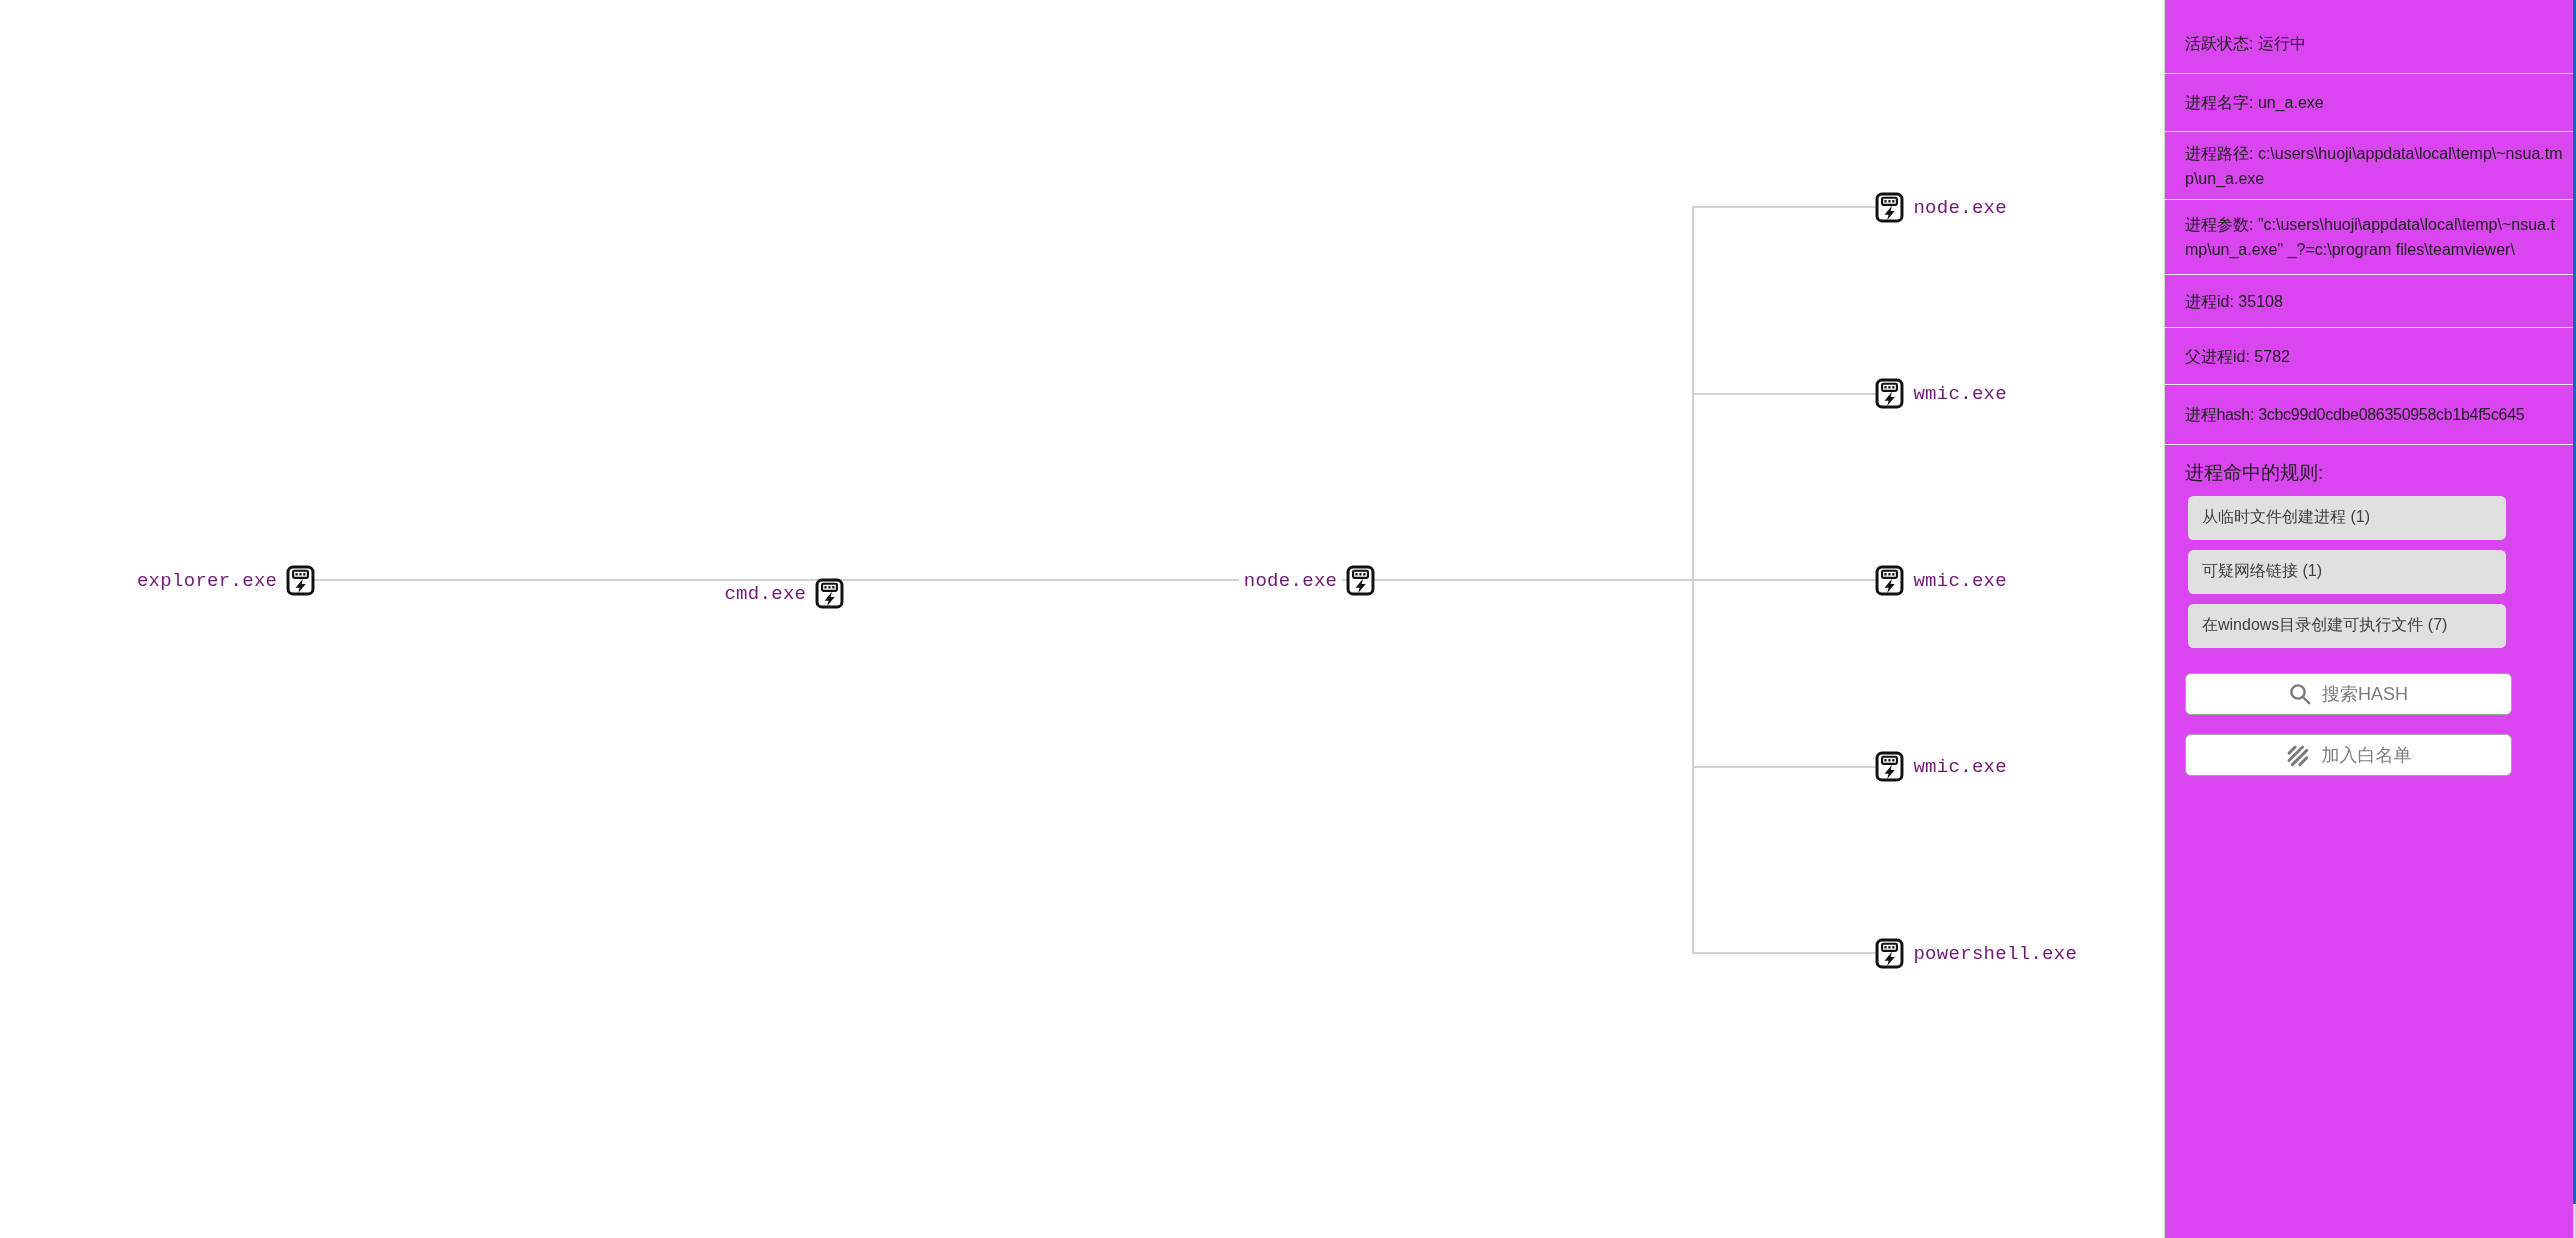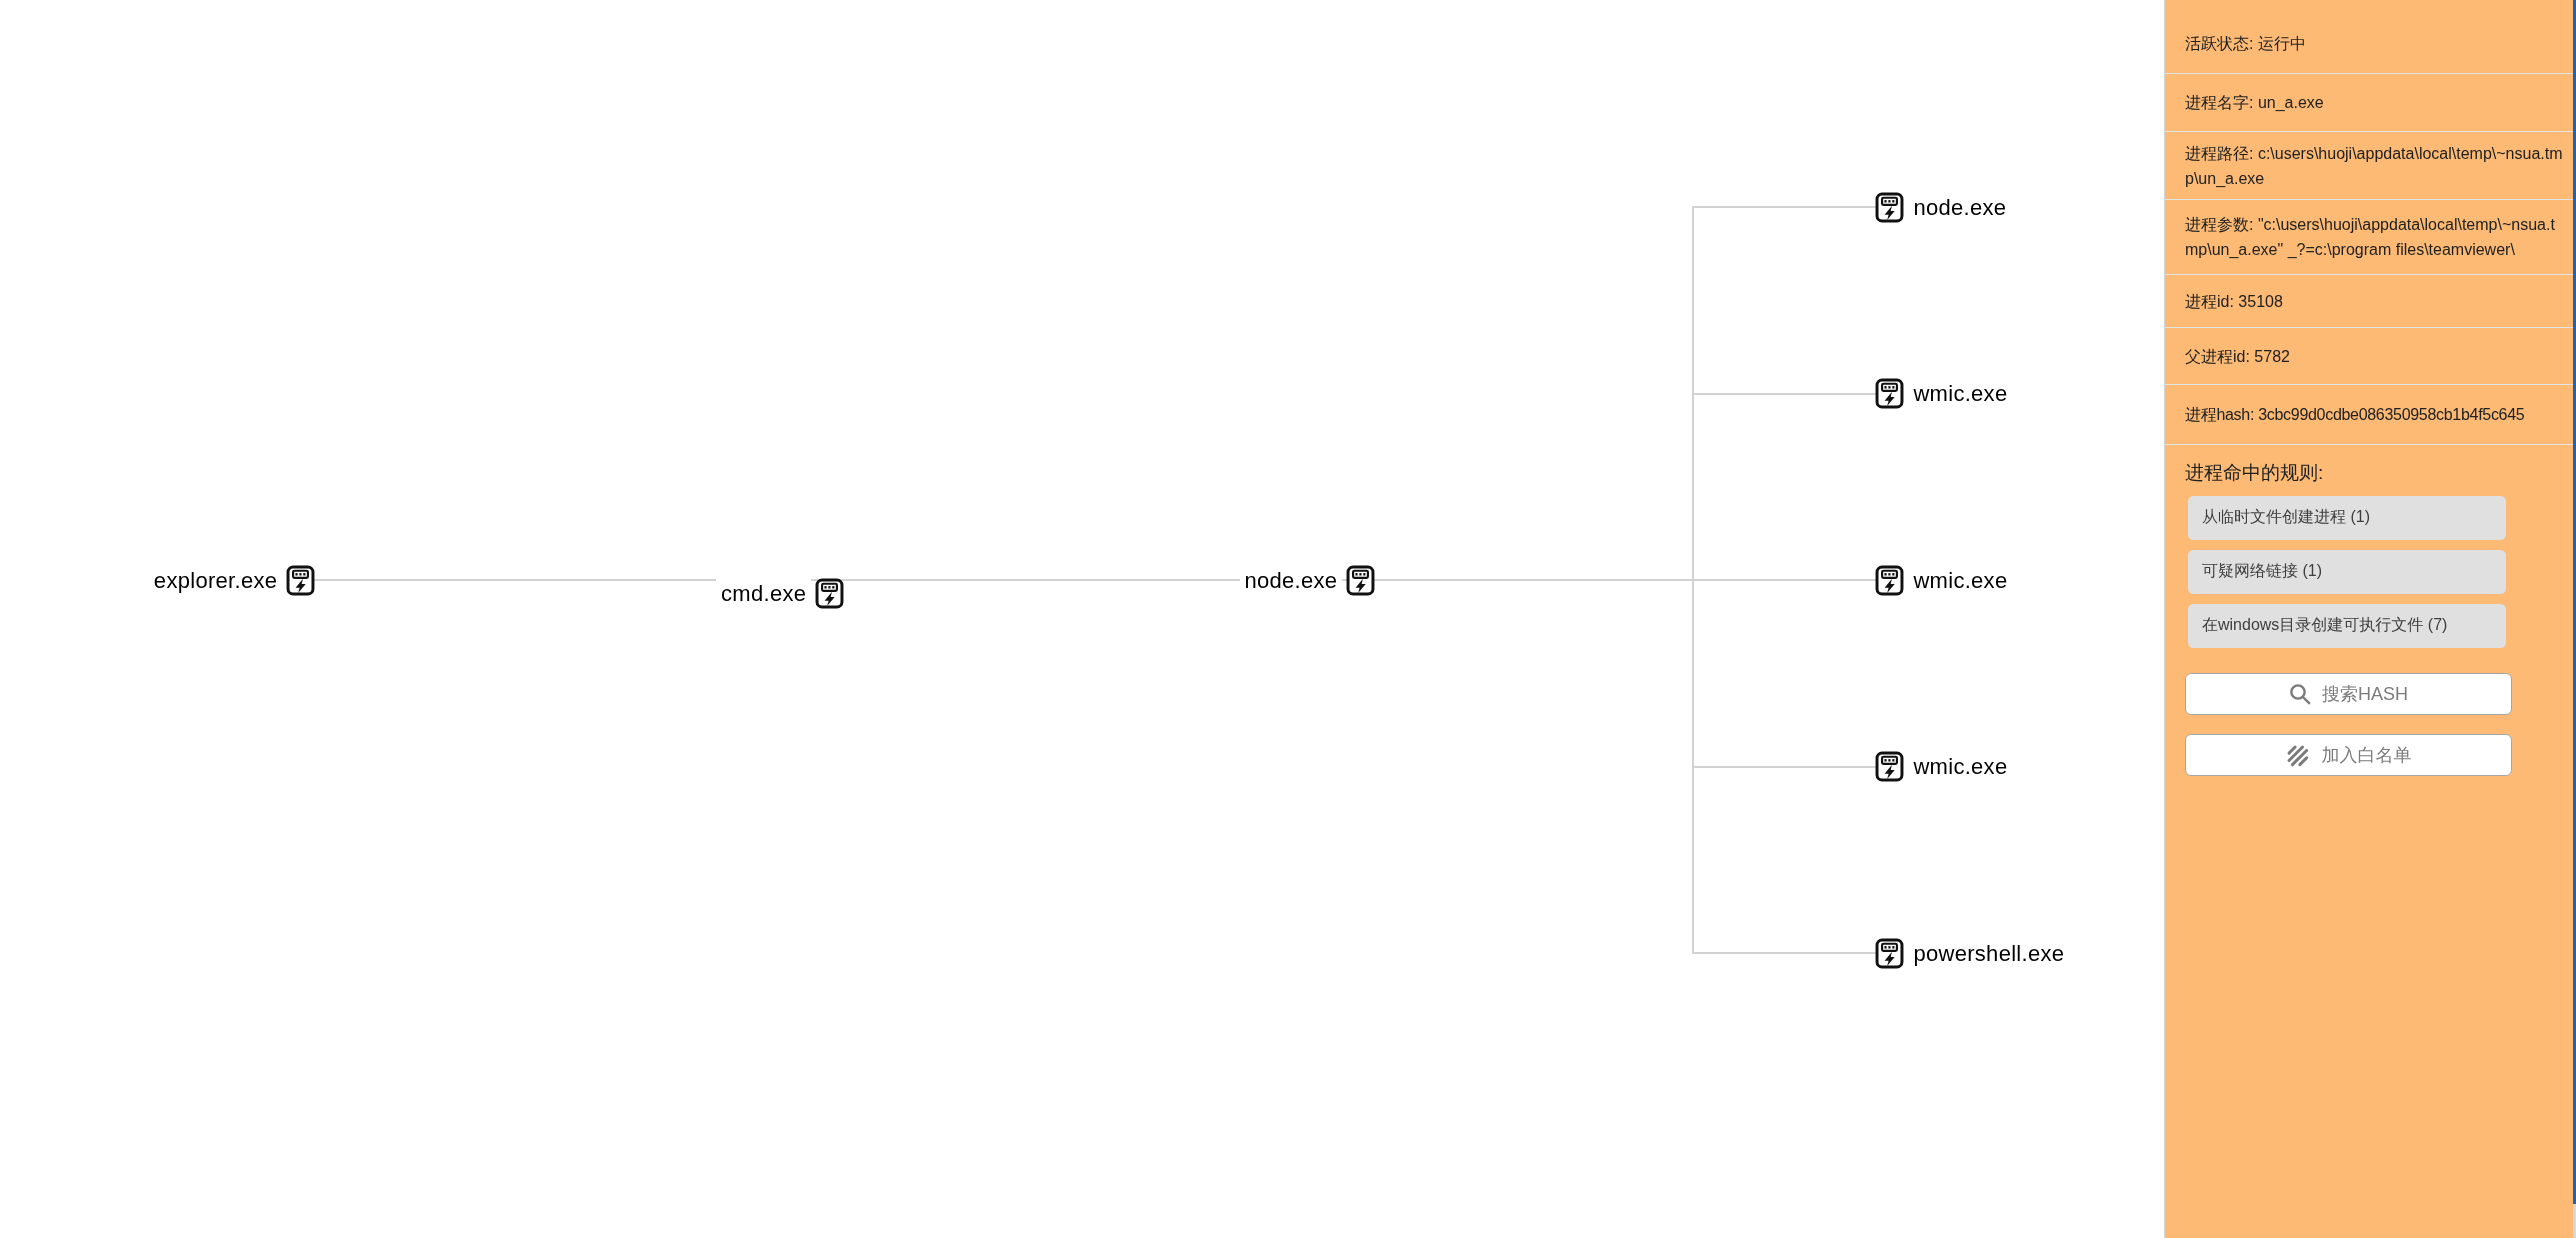--- a/index.html
+++ b/index.html
@@ -4,27 +4,27 @@
 <style>
   html,body{margin:0;padding:0;background:#fff;font-family:"Liberation Sans","DejaVu Sans",sans-serif;}
   #stage{position:relative;width:2576px;height:1239px;overflow:hidden;background:#ffffff;}
 
   
   #tree{position:absolute;left:0;top:0;width:2164px;height:1239px;}
   .tline{position:absolute;background:#d2d2d2;}
   .tree-node{position:absolute;display:flex;align-items:center;height:31px;z-index:5;}
   .tree-node.parent{justify-content:flex-end;width:365px;}
   .tree-node.child{left:1875px;}
-  .node-label{font-size:22px;color:#000000;background:#ffffff;padding:1.3px 4.7px;white-space:nowrap;letter-spacing:0.3px;}
+  .node-label{font-size:19px;color:#701a75;background:#ffffff;padding:1.3px 4.7px;white-space:nowrap;letter-spacing:0.3px;font-family:Liberation Mono, monospace;}
   .parent .node-label{margin-right:4px;}
   .child .node-label{margin-left:4.7px;}
   .picon{width:29px;height:31px;flex:none;display:block;}
 
   
-  #panel{position:absolute;left:2164px;top:0;width:412px;height:1239px;background:#fdba74;border-left:1.3px solid #d4d4d4;box-sizing:border-box;}
+  #panel{position:absolute;left:2164px;top:0;width:412px;height:1239px;background:#d946ef;border-left:1.3px solid #d4d4d4;box-sizing:border-box;}
   .prow{box-sizing:border-box;display:flex;align-items:center;border-bottom:1.3px solid #e4e4e4;
         padding:0 10.7px 0 20px;font-size:16px;line-height:25px;color:#212121;word-break:break-all;}
   .prow.tight{letter-spacing:-0.3px;}
   .rules-title{padding:14.8px 10.7px 0 20px;font-size:19px;color:#212121;}
   .chip{box-sizing:border-box;margin:10px 0 0 23px;width:318px;height:44px;border-radius:5.4px;background:#e0e0e0;
         display:flex;align-items:center;padding-left:14px;font-size:16px;color:#3e3e3e;cursor:pointer;}
   .pbtn{box-sizing:border-box;margin-left:19.5px;width:327px;height:42px;border-radius:6px;border:1.3px solid #a6a6a6;
         background:#fff;display:flex;align-items:center;justify-content:center;gap:12px;
         font-size:18px;color:#7b7b7b;cursor:pointer;}
   #btn-search{margin-top:25.5px;gap:10px;}

